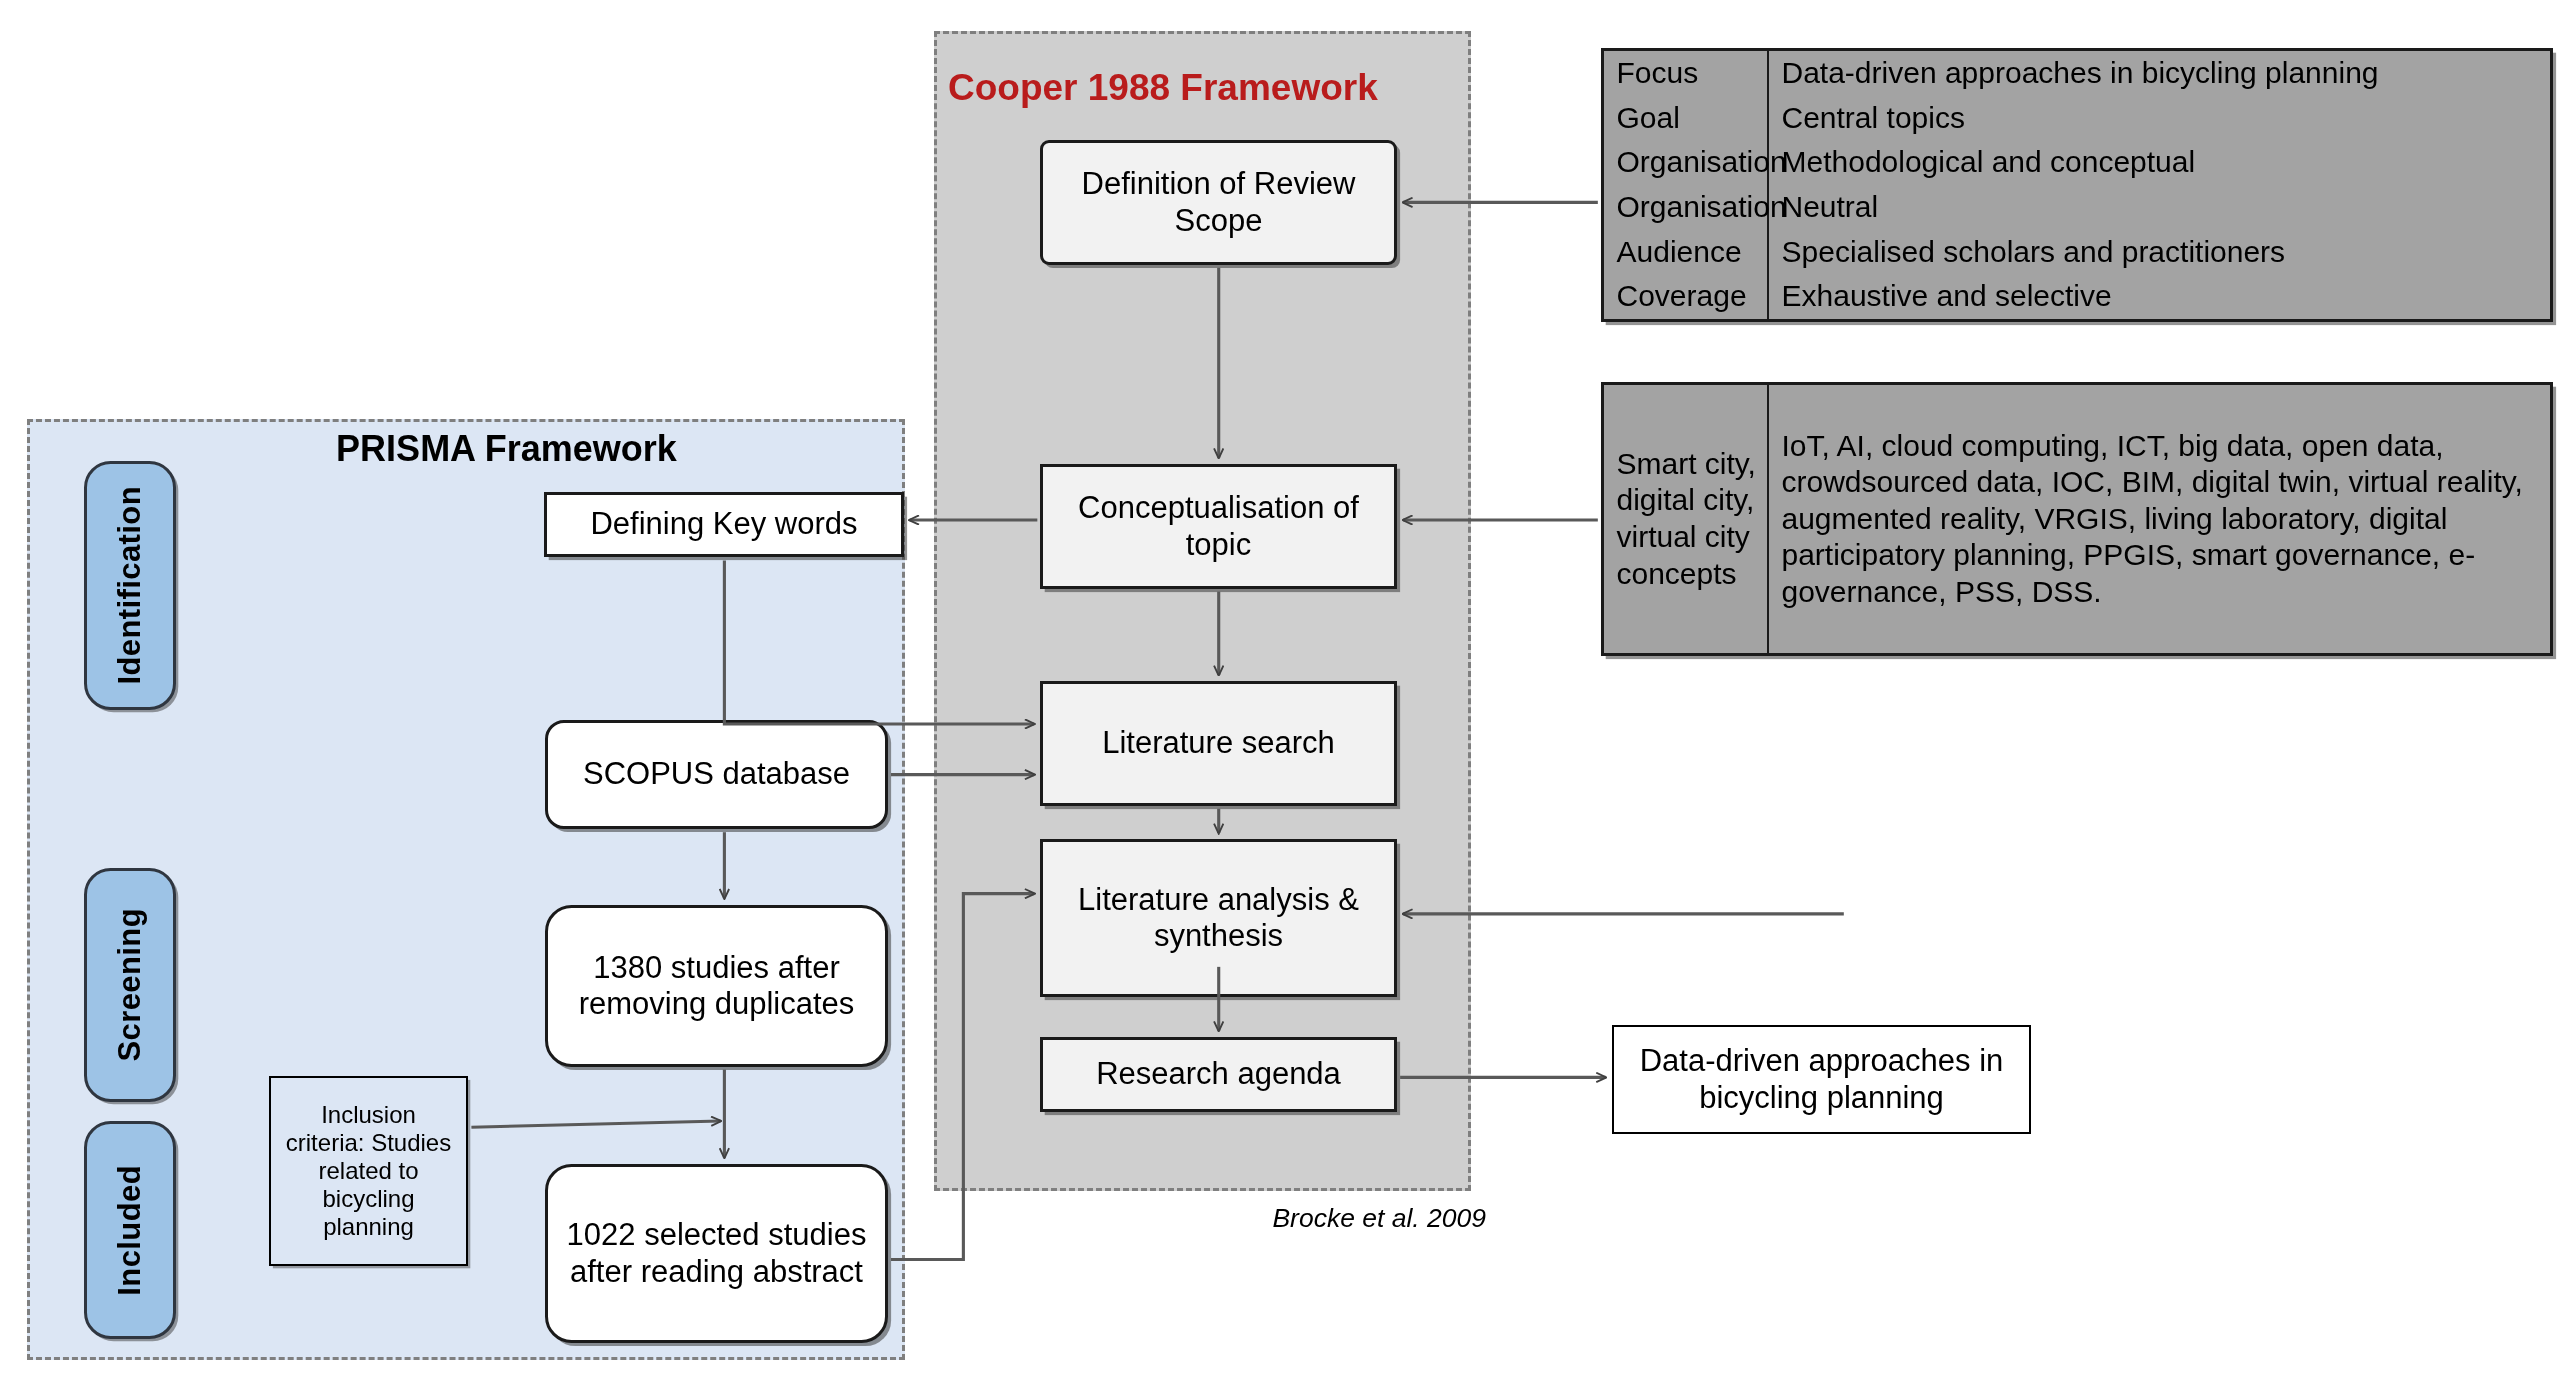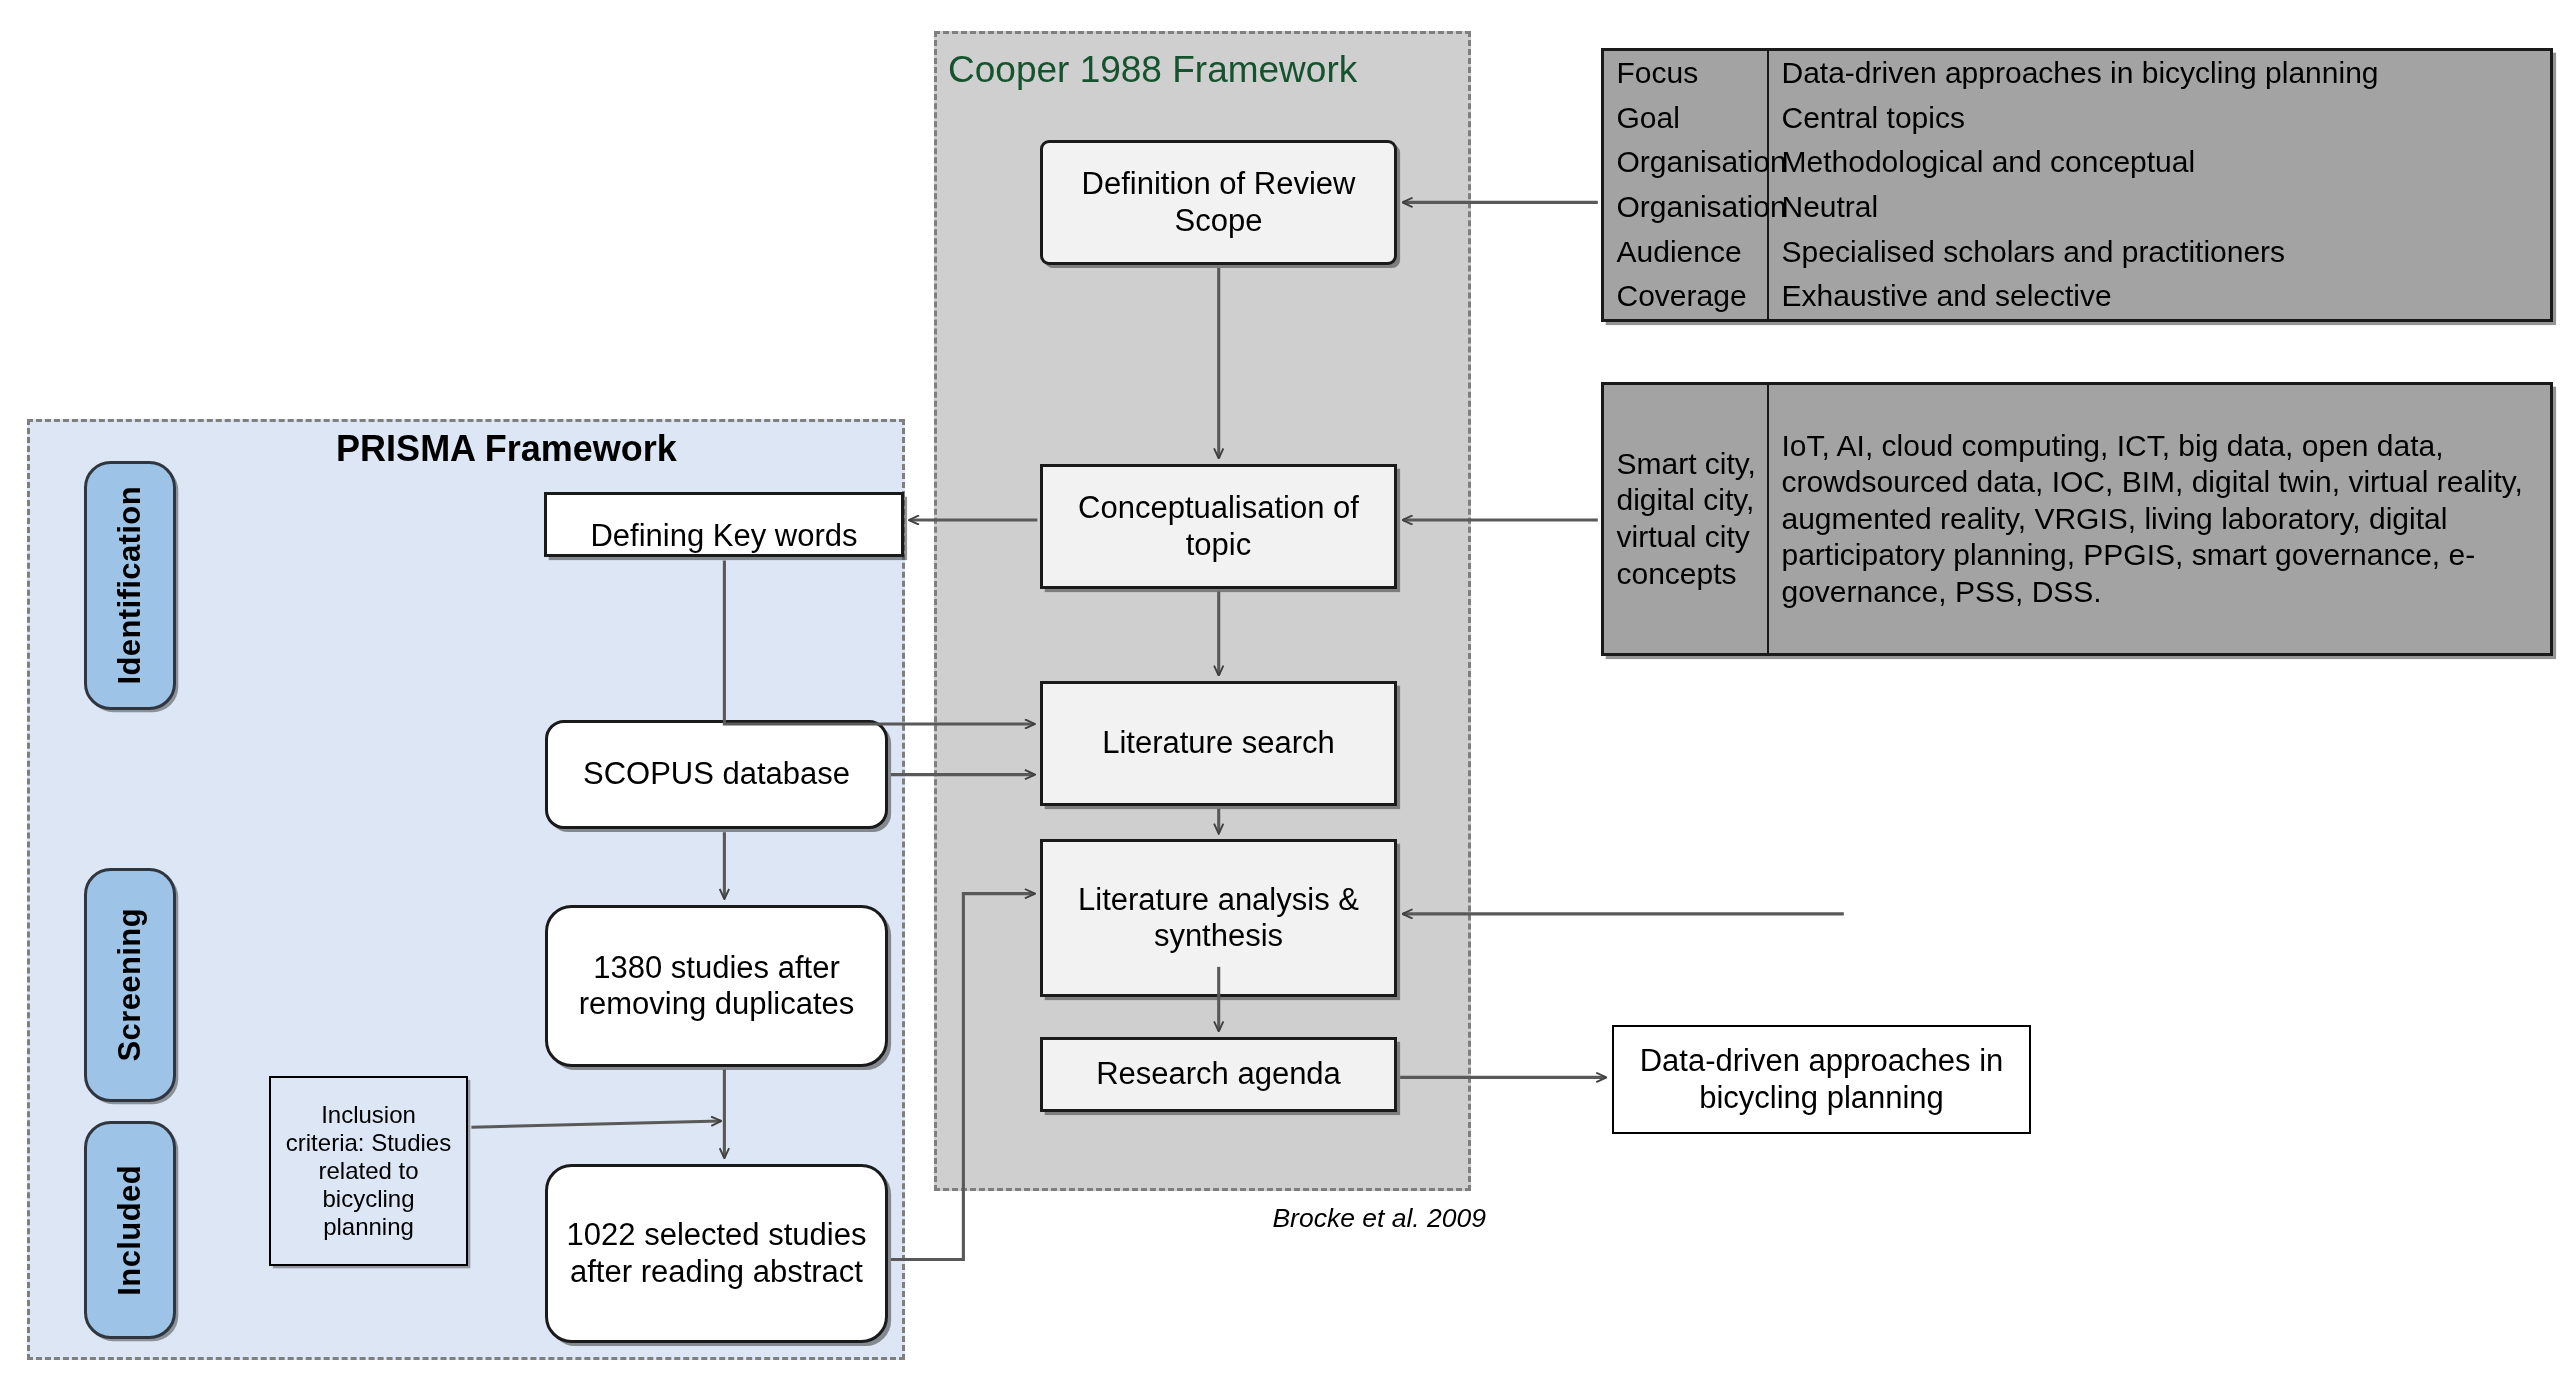--- a/index.html
+++ b/index.html
@@ -14,22 +14,22 @@
   .prisma-title{
     position:absolute;left:234px;top:425px;width:545px;height:48px;
     font-size:36px;font-weight:bold;color:#000;text-align:center;line-height:48px;
     white-space:nowrap;
   }
   .cooper-panel{
     position:absolute;left:934px;top:31px;width:537px;height:1160px;
     background:#cfcfcf;border:3.1px dashed #7f7f7f;box-sizing:border-box;
   }
   .cooper-title{
-    position:absolute;left:948px;top:44px;width:514px;height:51px;
-    font-size:37px;font-weight:normal;color:#14532d;line-height:51px;white-space:nowrap;
+    position:absolute;left:948px;top:62px;width:514px;height:51px;
+    font-size:37px;font-weight:bold;color:#b91c1c;line-height:51px;white-space:nowrap;
   }
   .brocke{
     position:absolute;left:1159px;top:1199px;width:327px;height:39px;
     font-size:26.5px;font-style:italic;color:#000;line-height:39px;text-align:right;
   }
 
   
   .node{
     position:absolute;box-sizing:border-box;display:flex;align-items:center;
     justify-content:center;text-align:center;color:#000;
@@ -92,21 +92,21 @@
   <div class="node stage-tag" style="left:84px;top:461px;width:92px;height:249px;">
     <span class="lbl">Identification</span>
   </div>
   <div class="node stage-tag" style="left:84px;top:868px;width:92px;height:234px;">
     <span class="lbl">Screening</span>
   </div>
   <div class="node stage-tag" style="left:84px;top:1121px;width:92px;height:218px;">
     <span class="lbl">Included</span>
   </div>
 
-  <div class="node whitefill" style="left:544px;top:492px;width:360px;height:65px;align-items:flex-end;">
+  <div class="node whitefill" style="left:544px;top:492px;width:360px;height:65px;">
     <span class="lbl">Defining Key words</span>
   </div>
 
   <div class="node whitefill rounded" style="left:545px;top:720px;width:343px;height:109px;border-radius:19px;">
     <span class="lbl">SCOPUS database</span>
   </div>
 
   <div class="node whitefill rounded" style="left:545px;top:905px;width:343px;height:162px;">
     <span class="lbl">1380 studies after removing duplicates</span>
   </div>

